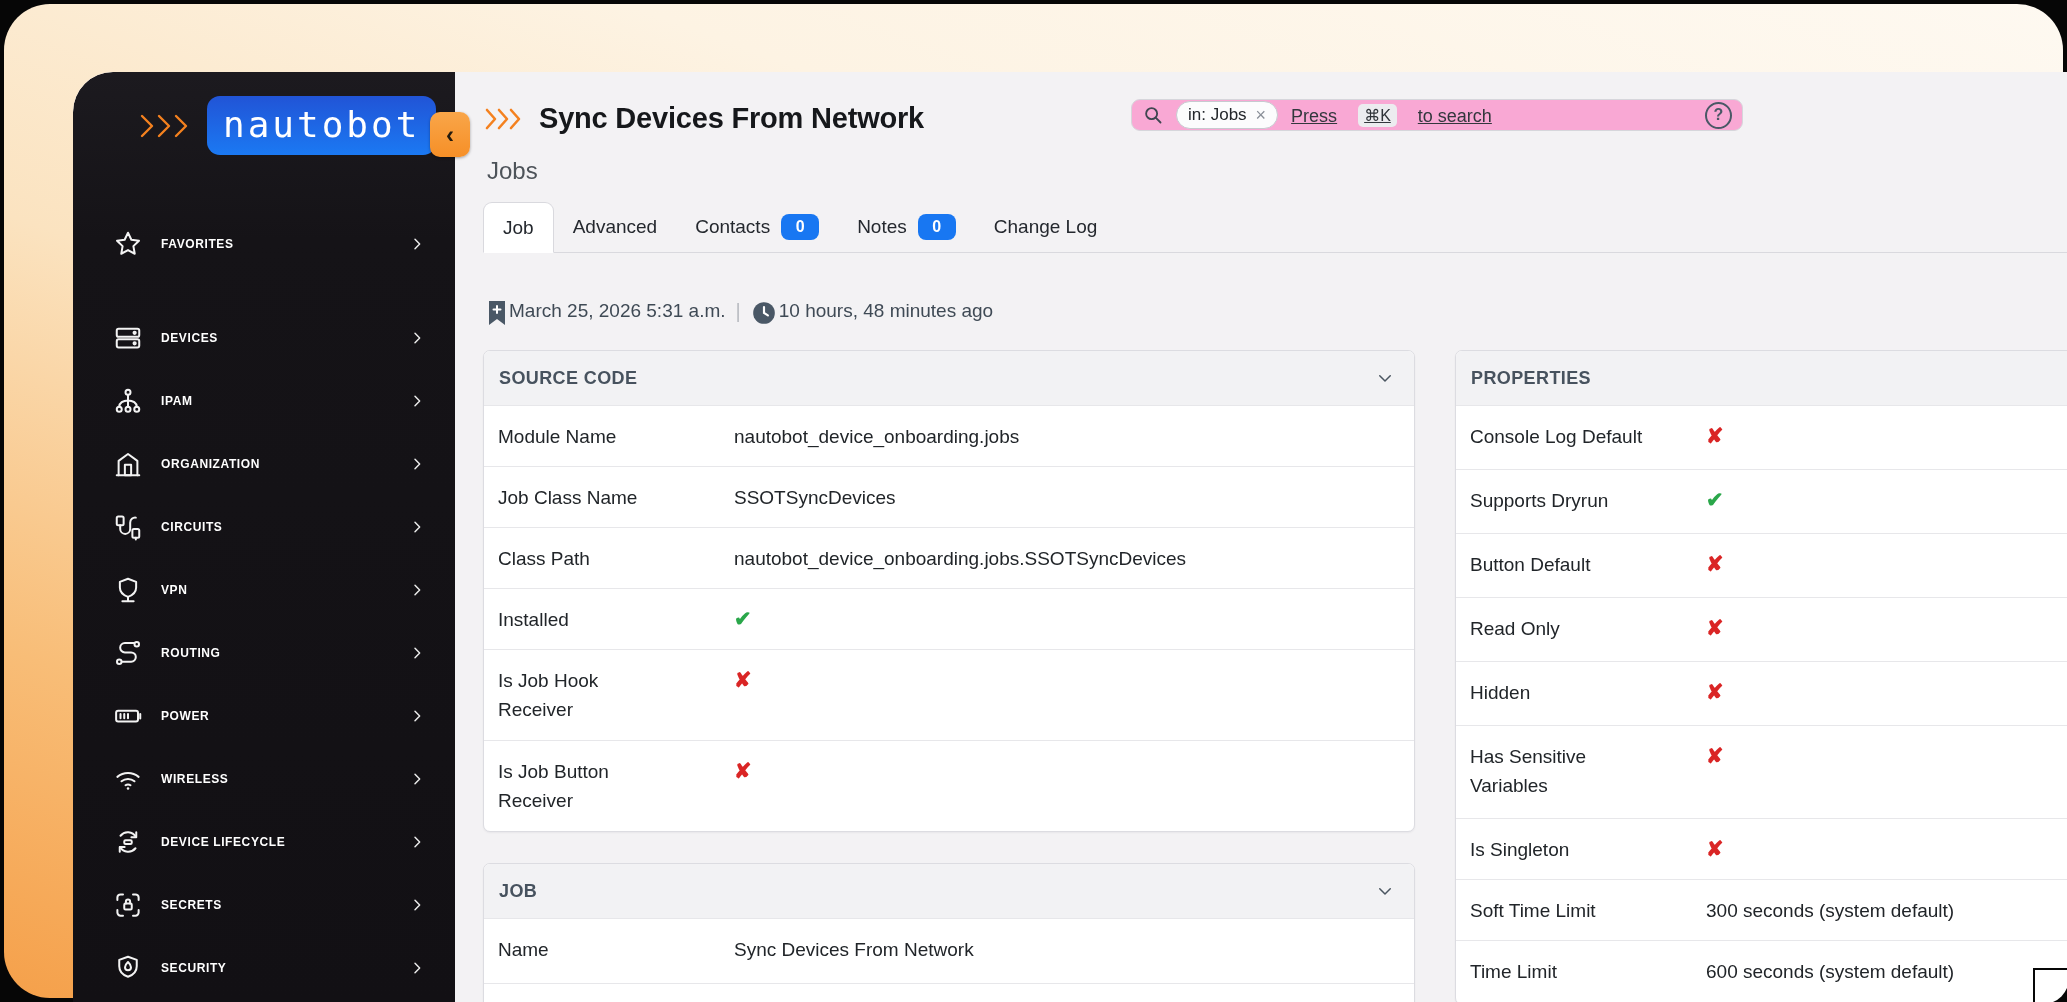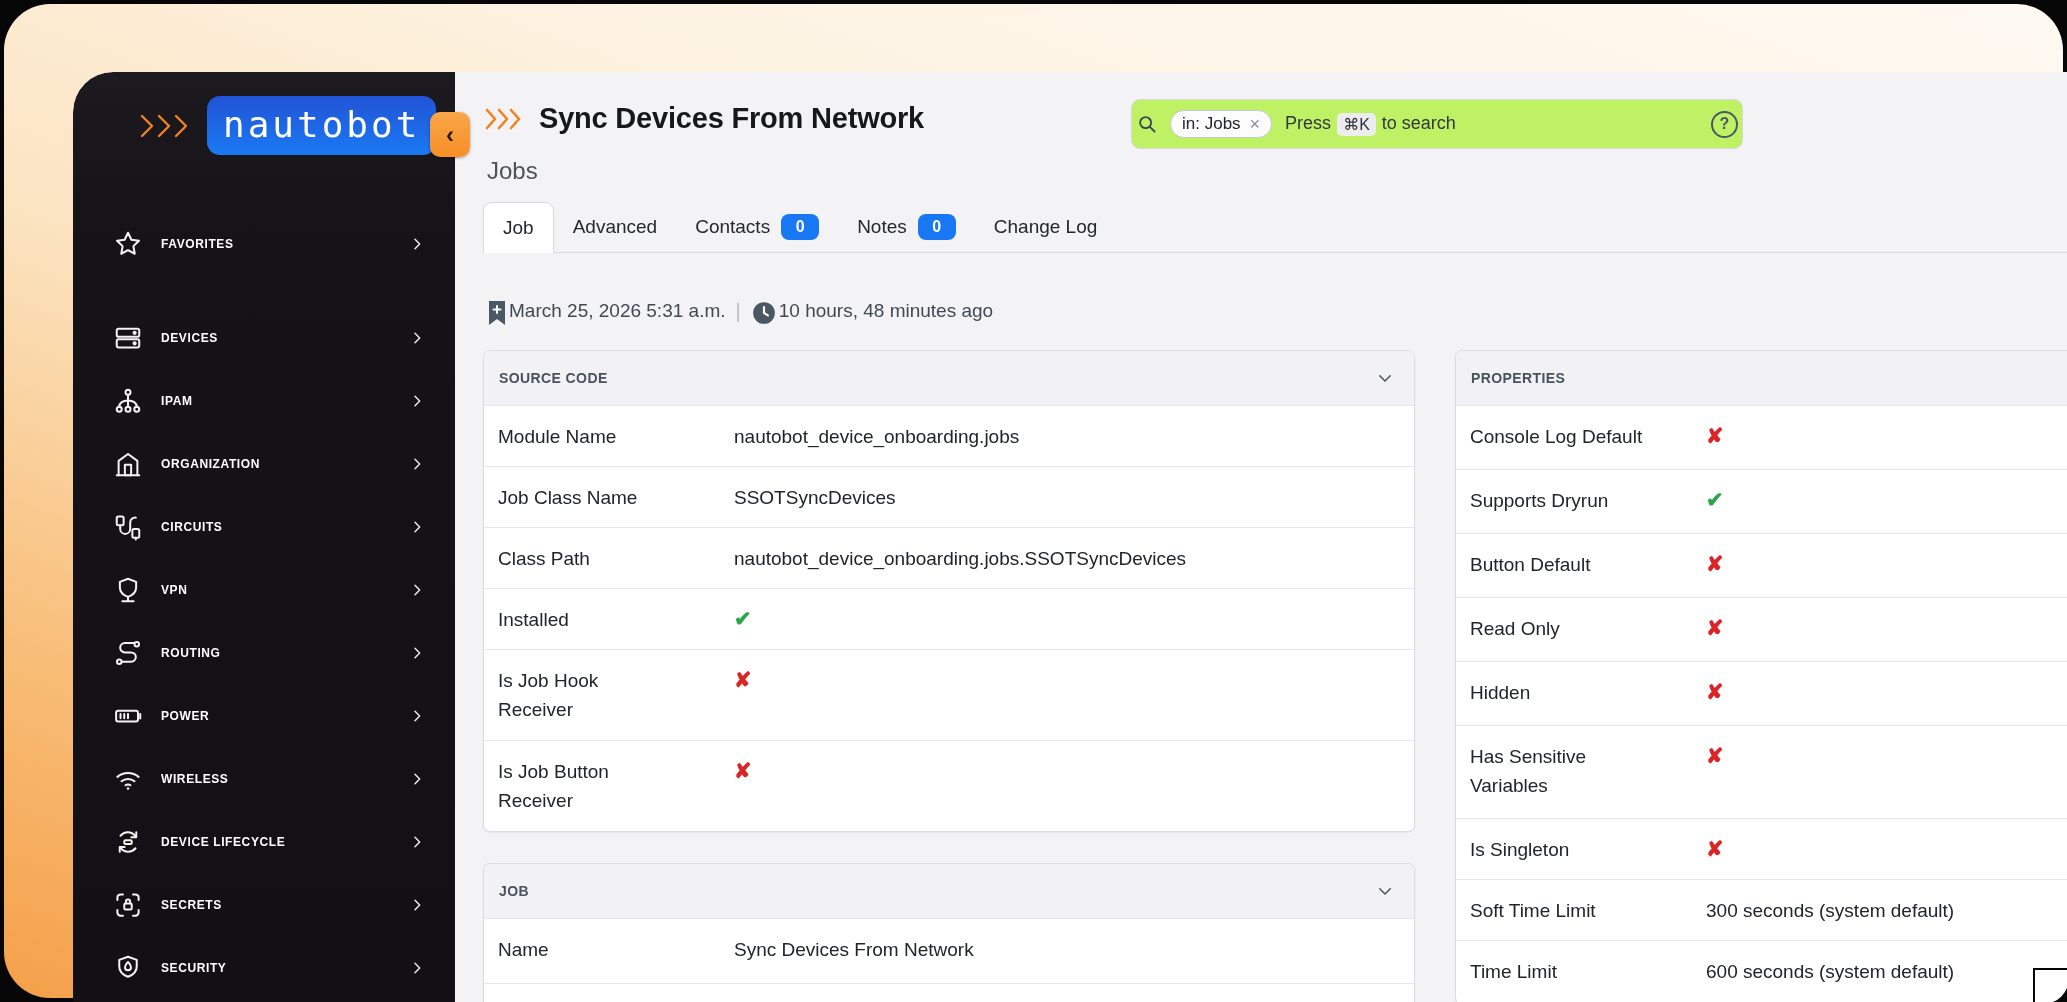--- a/index.html
+++ b/index.html
@@ -34,27 +34,27 @@
   .collapse-btn{position:absolute;left:357px;top:40px;width:40px;height:45px;border-radius:10px;
     background:linear-gradient(180deg,#f9a649,#f68f27);display:flex;align-items:center;justify-content:center;
     color:#231a0d;font-size:24px;font-weight:700;cursor:pointer;box-shadow:0 1px 3px rgba(0,0,0,.35);}
 
   
   .title-row{position:absolute;left:412px;top:30px;display:flex;align-items:center;gap:14px;}
   .title-chevrons{display:flex;align-items:center;color:#f4811f;}
   .page-title{font-size:29px;font-weight:700;color:#16181b;letter-spacing:-.2px;margin:0;}
   .breadcrumb{position:absolute;left:414px;top:85px;font-size:24px;color:#4d5359;cursor:pointer;}
 
-  .search-box{position:absolute;left:1058px;top:27px;width:612px;height:50px;background:#bef264;
-    border:1px solid #d6d6db;border-radius:9px;display:flex;align-items:center;padding:0 4px;cursor:text;}
+  .search-box{position:absolute;left:1058px;top:27px;width:612px;height:32px;background:#f9a8d4;
+    border:1px solid #d6d6db;border-radius:9px;display:flex;align-items:center;padding:0 10px;cursor:text;}
   .search-icon{color:#3f4650;display:flex;margin-right:12px;}
   .search-chip{display:flex;align-items:center;border:1px solid #c7cad0;background:#fcfcfd;border-radius:15px;
     padding:3px 11px;font-size:17px;color:#23262b;gap:9px;}
   .chip-close{color:#8a8f98;font-size:18px;cursor:pointer;line-height:1;}
-  .search-hint{margin-left:13px;font-size:18px;color:#33373d;display:flex;align-items:flex-start;gap:6px;}
+  .search-hint{margin-left:13px;font-size:18px;color:#33373d;display:flex;align-items:flex-end;gap:21px;text-decoration:underline;}
   .kbd{background:#ececef;border-radius:5px;padding:2px 6px;font-size:16px;color:#2f3338;}
   .help-icon{margin-left:auto;width:27px;height:27px;border:2px solid #4a5866;border-radius:50%;
     color:#4a5866;font-size:16px;font-weight:700;display:flex;align-items:center;justify-content:center;cursor:pointer;}
 
   
   .tabs{position:absolute;left:410px;right:0;top:130px;height:51px;display:flex;align-items:flex-end;
     border-bottom:1px solid #d9d9de;}
   .tab{height:50px;display:flex;align-items:center;padding:0 19px;font-size:19px;color:#24282e;
     cursor:pointer;gap:11px;}
   .tab.active{background:#fff;border:1px solid #d9d9de;border-bottom-color:transparent;
@@ -66,21 +66,21 @@
   .meta-row{position:absolute;left:414px;top:228px;display:flex;align-items:flex-start;gap:2px;
     font-size:19px;color:#3f4a55;}
   .meta-divider{color:#b9bcc2;margin:0 8px;font-size:20px;}
   .meta-icon{display:flex;}
 
   
   .panel{position:absolute;background:#fff;border:1px solid #dcdce1;border-radius:7px;
     box-shadow:0 1px 2px rgba(20,20,30,.05);overflow:hidden;}
   .panel-header{height:54px;background:#f2f2f4;display:flex;align-items:center;
     padding:0 20px 0 15px;cursor:pointer;}
-  .panel-title{font-size:14px;font-weight:700;color:#47525e;letter-spacing:.4px;}
+  .panel-title{font-size:18px;font-weight:700;color:#47525e;letter-spacing:.4px;}
   .panel-chev{margin-left:auto;color:#4a5560;display:flex;}
   .prow{display:flex;border-top:1px solid #e7e7ea;padding:0 14px;align-items:flex-start;}
   .plabel{width:236px;flex:0 0 236px;padding:16px 60px 0 0;font-size:19px;color:#212529;line-height:29px;}
   .pvalue{flex:1;padding:16px 0 0 0;font-size:19px;color:#212529;line-height:29px;}
   .h61{height:61px}.h64{height:64px}.h65{height:65px}.h91{height:91px}.h93{height:93px}.h80{height:80px}
   .mark{font-size:21px;font-weight:700;line-height:27px;}
   .mark.green{color:#2aa74a;}
   .mark.red{color:#da2525;}
 
   svg.stroked{fill:none;stroke:currentColor;stroke-width:1.6;stroke-linecap:round;stroke-linejoin:round;}

